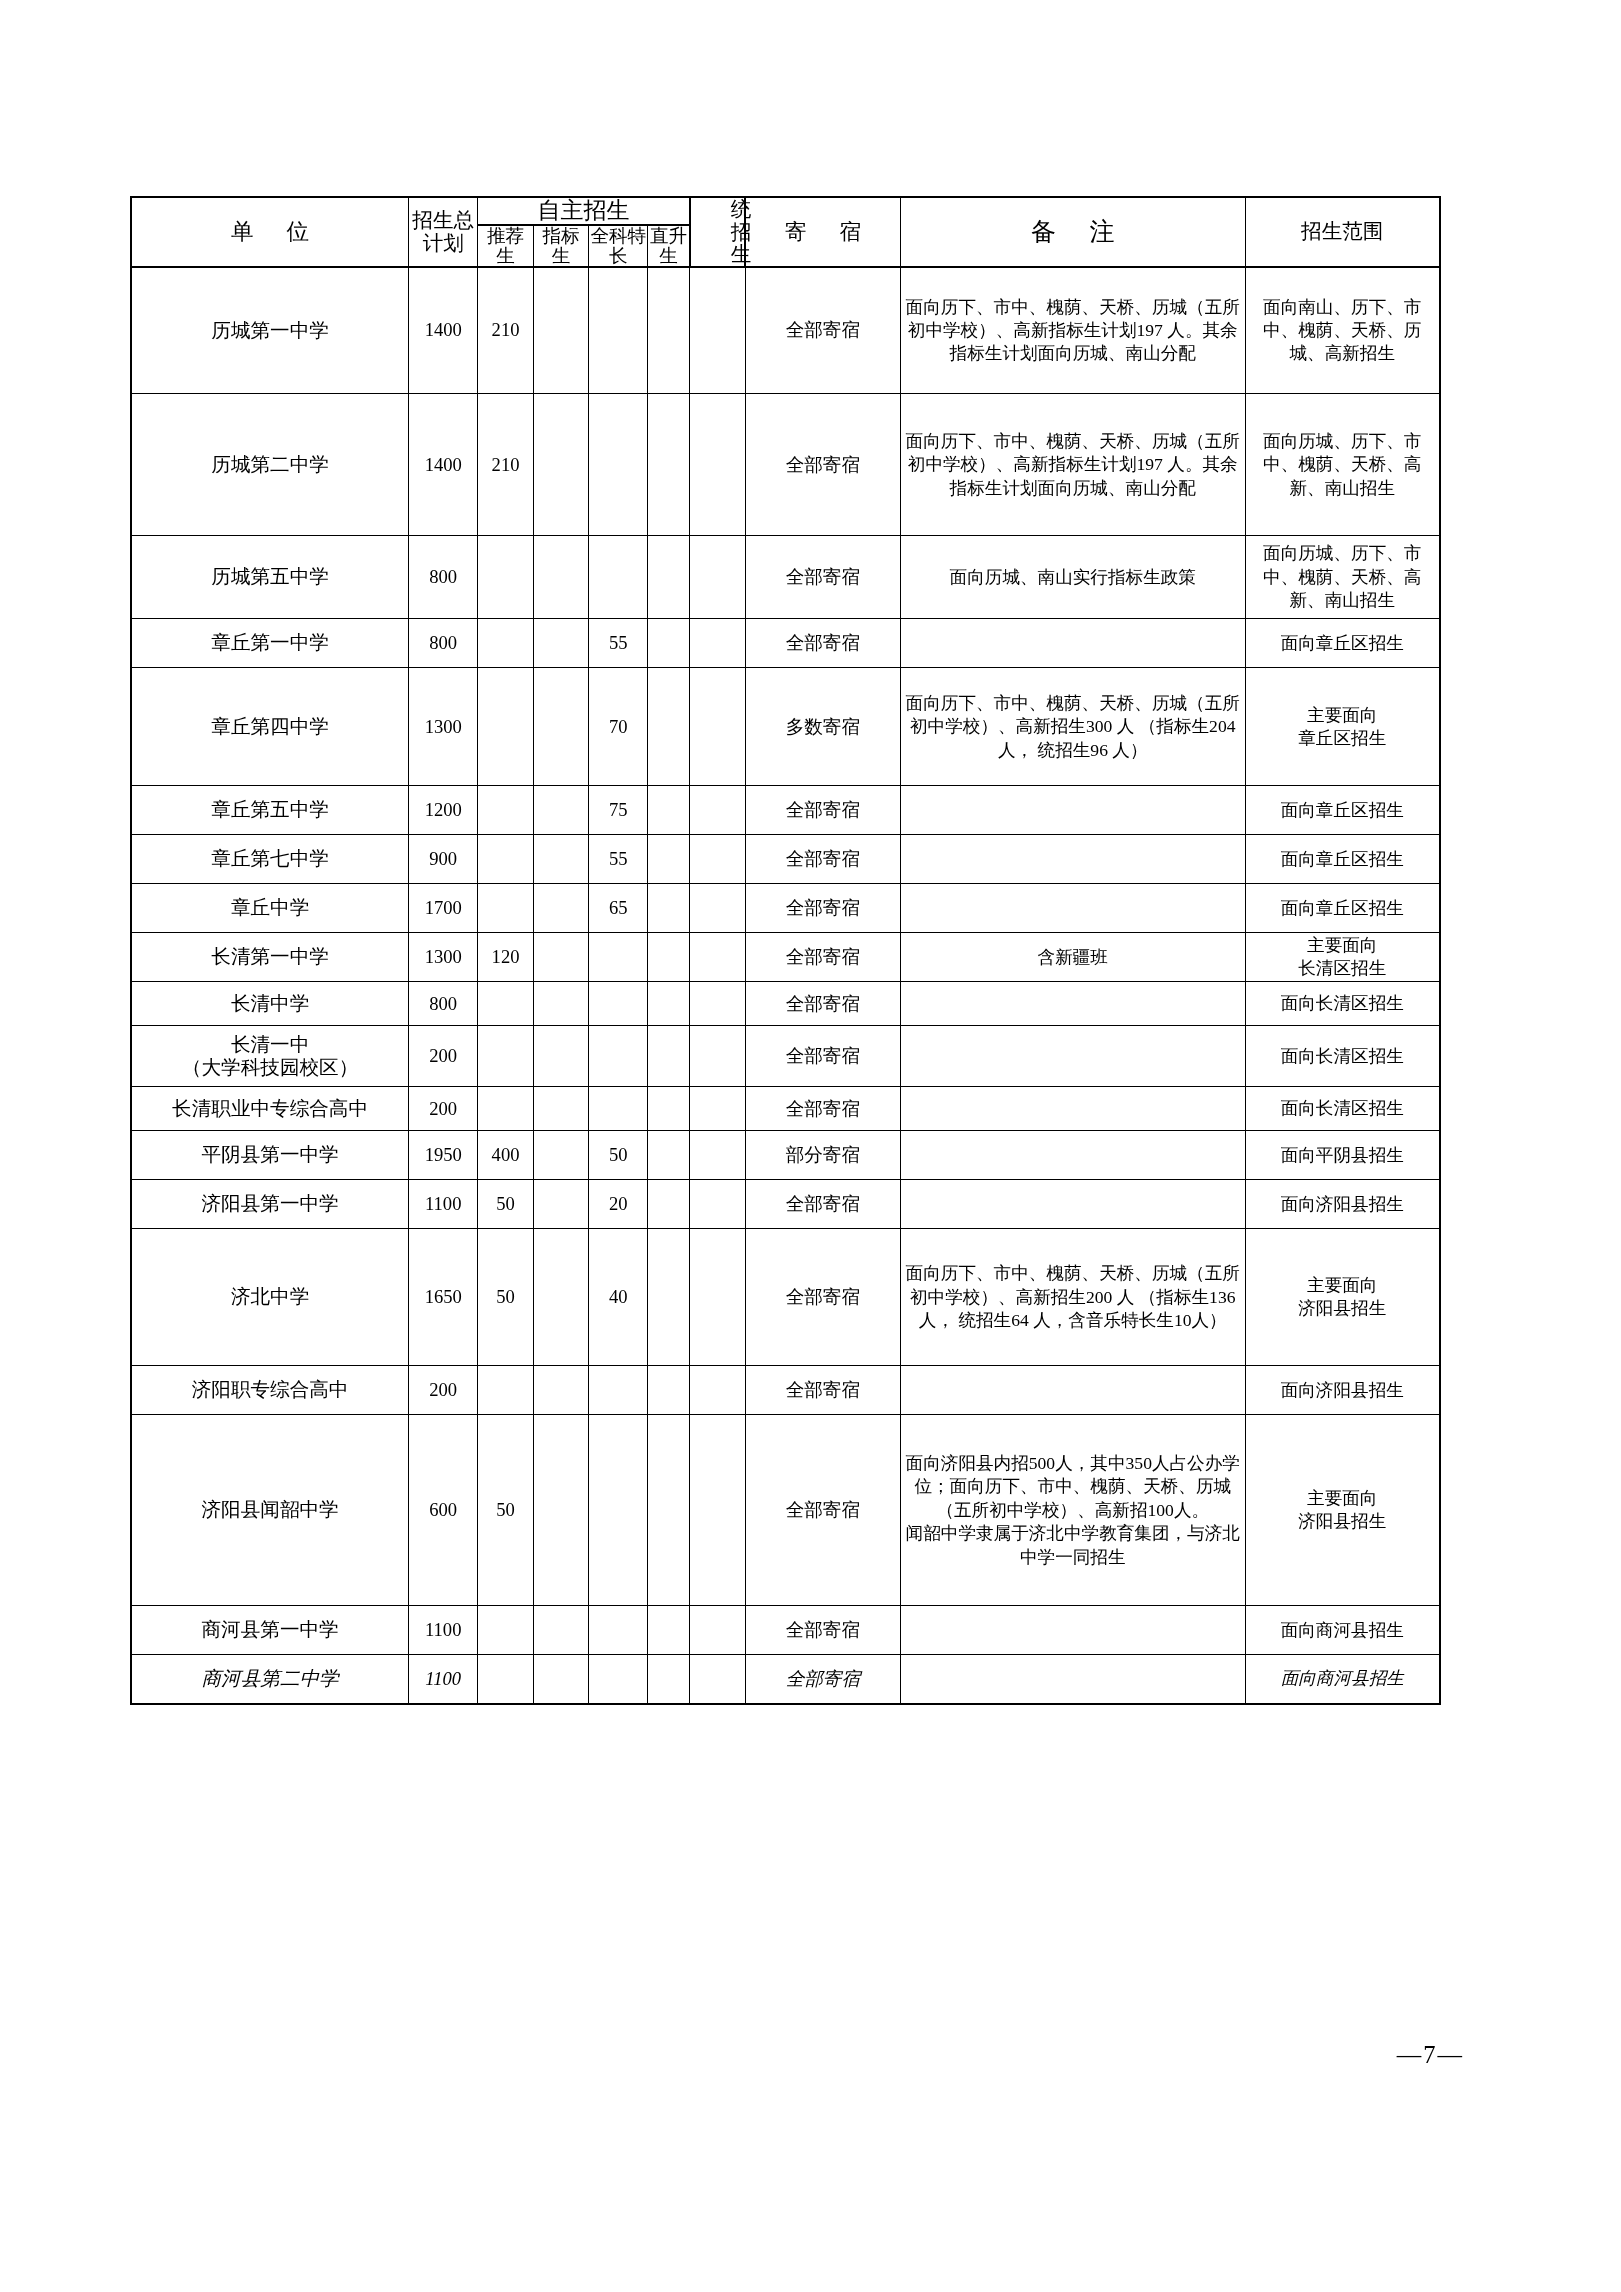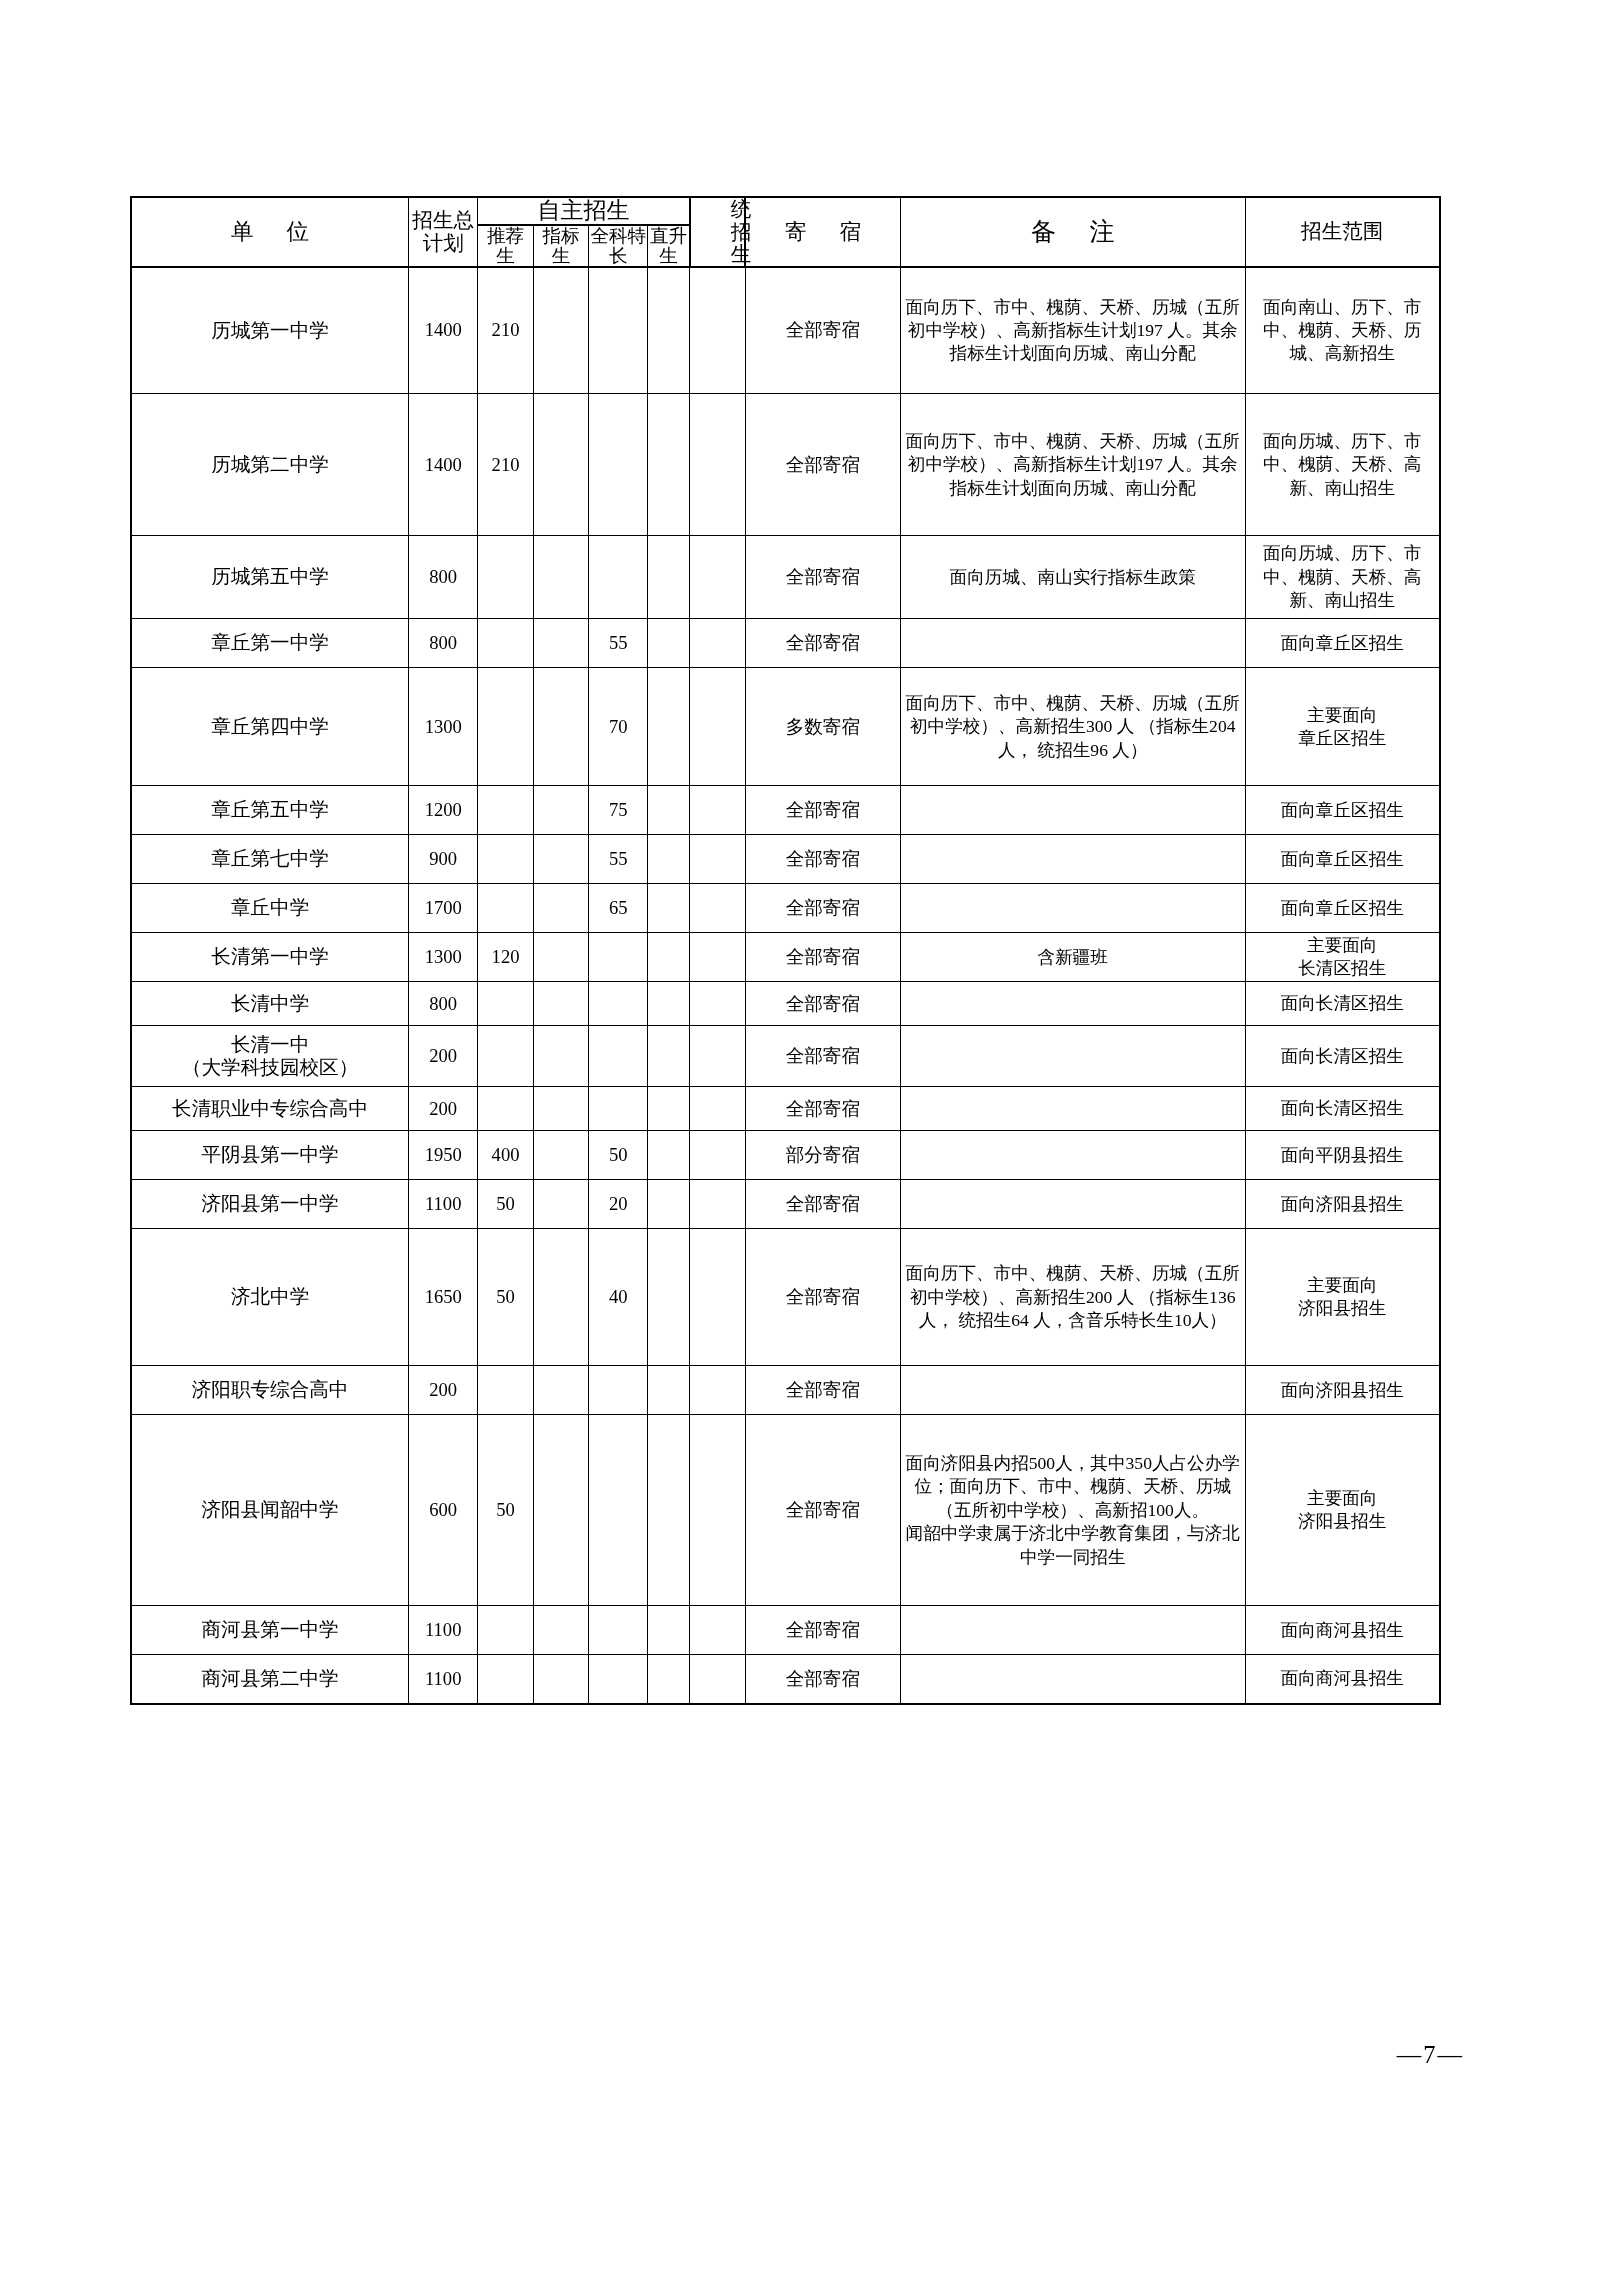--- a/index.html
+++ b/index.html
@@ -395,21 +395,21 @@
             <td class="num">1100</td>
             <td class="num"></td>
             <td class="num"></td>
             <td class="num"></td>
             <td class="num"></td>
             <td class="num sep-uni"></td>
             <td class="board">全部寄宿</td>
             <td class="remark"></td>
             <td class="scope">面向商河县招生</td>
           </tr>
-          <tr style="height: 49px;">
+          <tr style="height: 49px; font-style: italic;">
             <td class="unit">商河县第二中学</td>
             <td class="num">1100</td>
             <td class="num"></td>
             <td class="num"></td>
             <td class="num"></td>
             <td class="num"></td>
             <td class="num sep-uni"></td>
             <td class="board">全部寄宿</td>
             <td class="remark"></td>
             <td class="scope">面向商河县招生</td>

